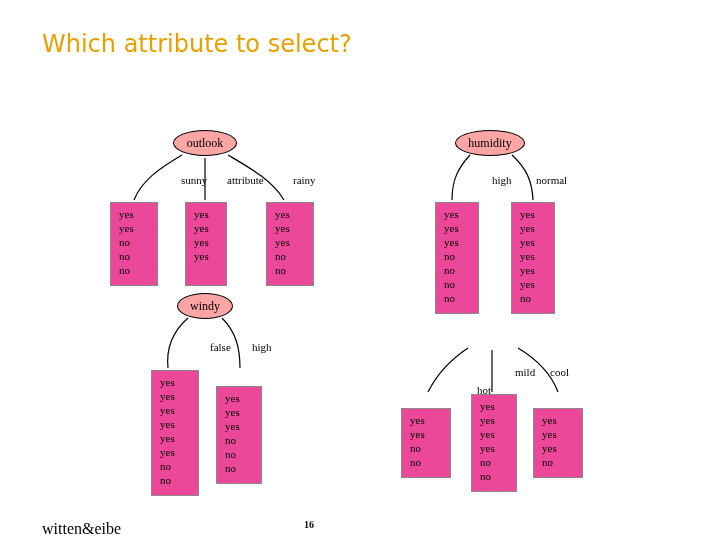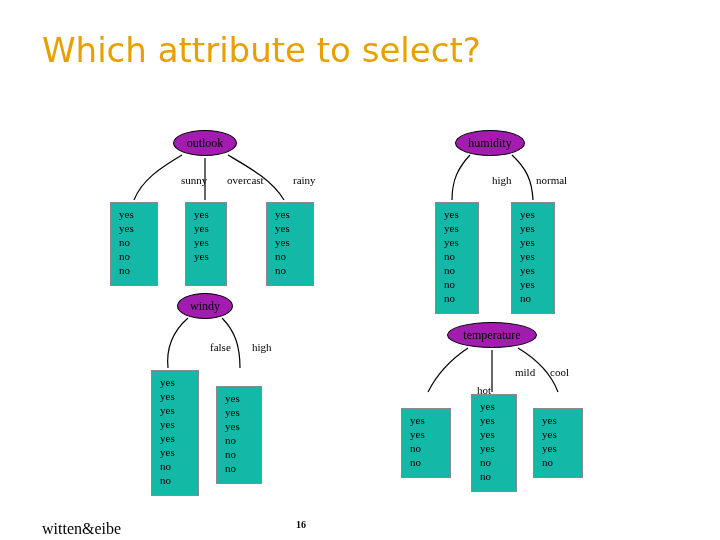--- a/index.html
+++ b/index.html
@@ -17,58 +17,58 @@
   #slide {
     position: absolute;
     left: 0; top: 0;
     width: 720px;
     height: 540px;
   }
   #title {
     position: absolute;
     left: 42px;
     top: 30px;
-    font-size: 34px;
+    font-size: 24px;
     color: #E8A000;
     font-family: "DejaVu Sans", sans-serif;
     font-weight: 400;
     letter-spacing: 0px;
     white-space: nowrap;
   }
   #footer-left {
     position: absolute;
     left: 42px;
     top: 520px;
     font-size: 16px;
     color: #000000;
     font-family: "Liberation Serif", serif;
     white-space: nowrap;
   }
   #footer-page {
     position: absolute;
-    left: 296px;
+    left: 304px;
     top: 519px;
     font-size: 10px;
     font-weight: bold;
     color: #000000;
     font-family: "Liberation Serif", serif;
   }
   .diagram {
     position: absolute;
     left: 0;
     top: 0;
     width: 720px;
     height: 540px;
   }
   
   .node {
     position: absolute;
     border: 1px solid #000000;
     border-radius: 50%;
-    background: #a21caf;
+    background: #fca5a5;
     font-family: "Liberation Serif", serif;
     font-size: 12px;
     color: #000000;
     display: flex;
     align-items: center;
     justify-content: center;
     box-sizing: border-box;
     white-space: nowrap;
   }
   
@@ -76,21 +76,21 @@
     position: absolute;
     font-family: "Liberation Serif", serif;
     font-size: 11px;
     color: #000000;
     white-space: nowrap;
     margin-left: 20px;
   }
   
   .leaf {
     position: absolute;
-    background: #14b8a6;
+    background: #ec4899;
     border: 1px solid #8a8a8a;
     box-sizing: border-box;
     font-family: "Liberation Serif", serif;
     font-size: 11px;
     color: #000000;
     line-height: 14px;
     padding: 4px 0 4px 8px;
   }
   .leaf div {
     height: 14px;
@@ -127,21 +127,21 @@
       <path d="M468,348 C450,360 436,376 428,392" stroke="#000" stroke-width="1.2" fill="none"></path>
       <path d="M492,350 L492,392" stroke="#000" stroke-width="1.2" fill="none"></path>
       <path d="M518,348 C538,360 552,376 558,392" stroke="#000" stroke-width="1.2" fill="none"></path>
     </svg>
 
     <div class="node" style="left:173px; top:130px; width:64px; height:26px;">
       <span>outlook</span>
     </div>
 
     <div class="edge-label" style="left:161px; top:174px;">sunny</div>
-    <div class="edge-label" style="left:207px; top:174px;">overcast</div>
+    <div class="edge-label" style="left:207px; top:174px;">attribute</div>
     <div class="edge-label" style="left:273px; top:174px;">rainy</div>
 
     <div class="leaf" style="left:110px; top:202px; width:48px; height:84px;">
       <div>yes</div>
       <div>yes</div>
       <div>no</div>
       <div>no</div>
       <div>no</div>
     </div>
 
@@ -207,23 +207,20 @@
 
     <div class="leaf" style="left:216px; top:386px; width:46px; height:98px;">
       <div>yes</div>
       <div>yes</div>
       <div>yes</div>
       <div>no</div>
       <div>no</div>
       <div>no</div>
     </div>
 
-    <div class="node" style="left:447px; top:322px; width:90px; height:26px;">
-      <span>temperature</span>
-    </div>
 
     <div class="edge-label" style="left:457px; top:384px;">hot</div>
     <div class="edge-label" style="left:495px; top:366px;">mild</div>
     <div class="edge-label" style="left:530px; top:366px;">cool</div>
 
     <div class="leaf" style="left:401px; top:408px; width:50px; height:70px;">
       <div>yes</div>
       <div>yes</div>
       <div>no</div>
       <div>no</div>

